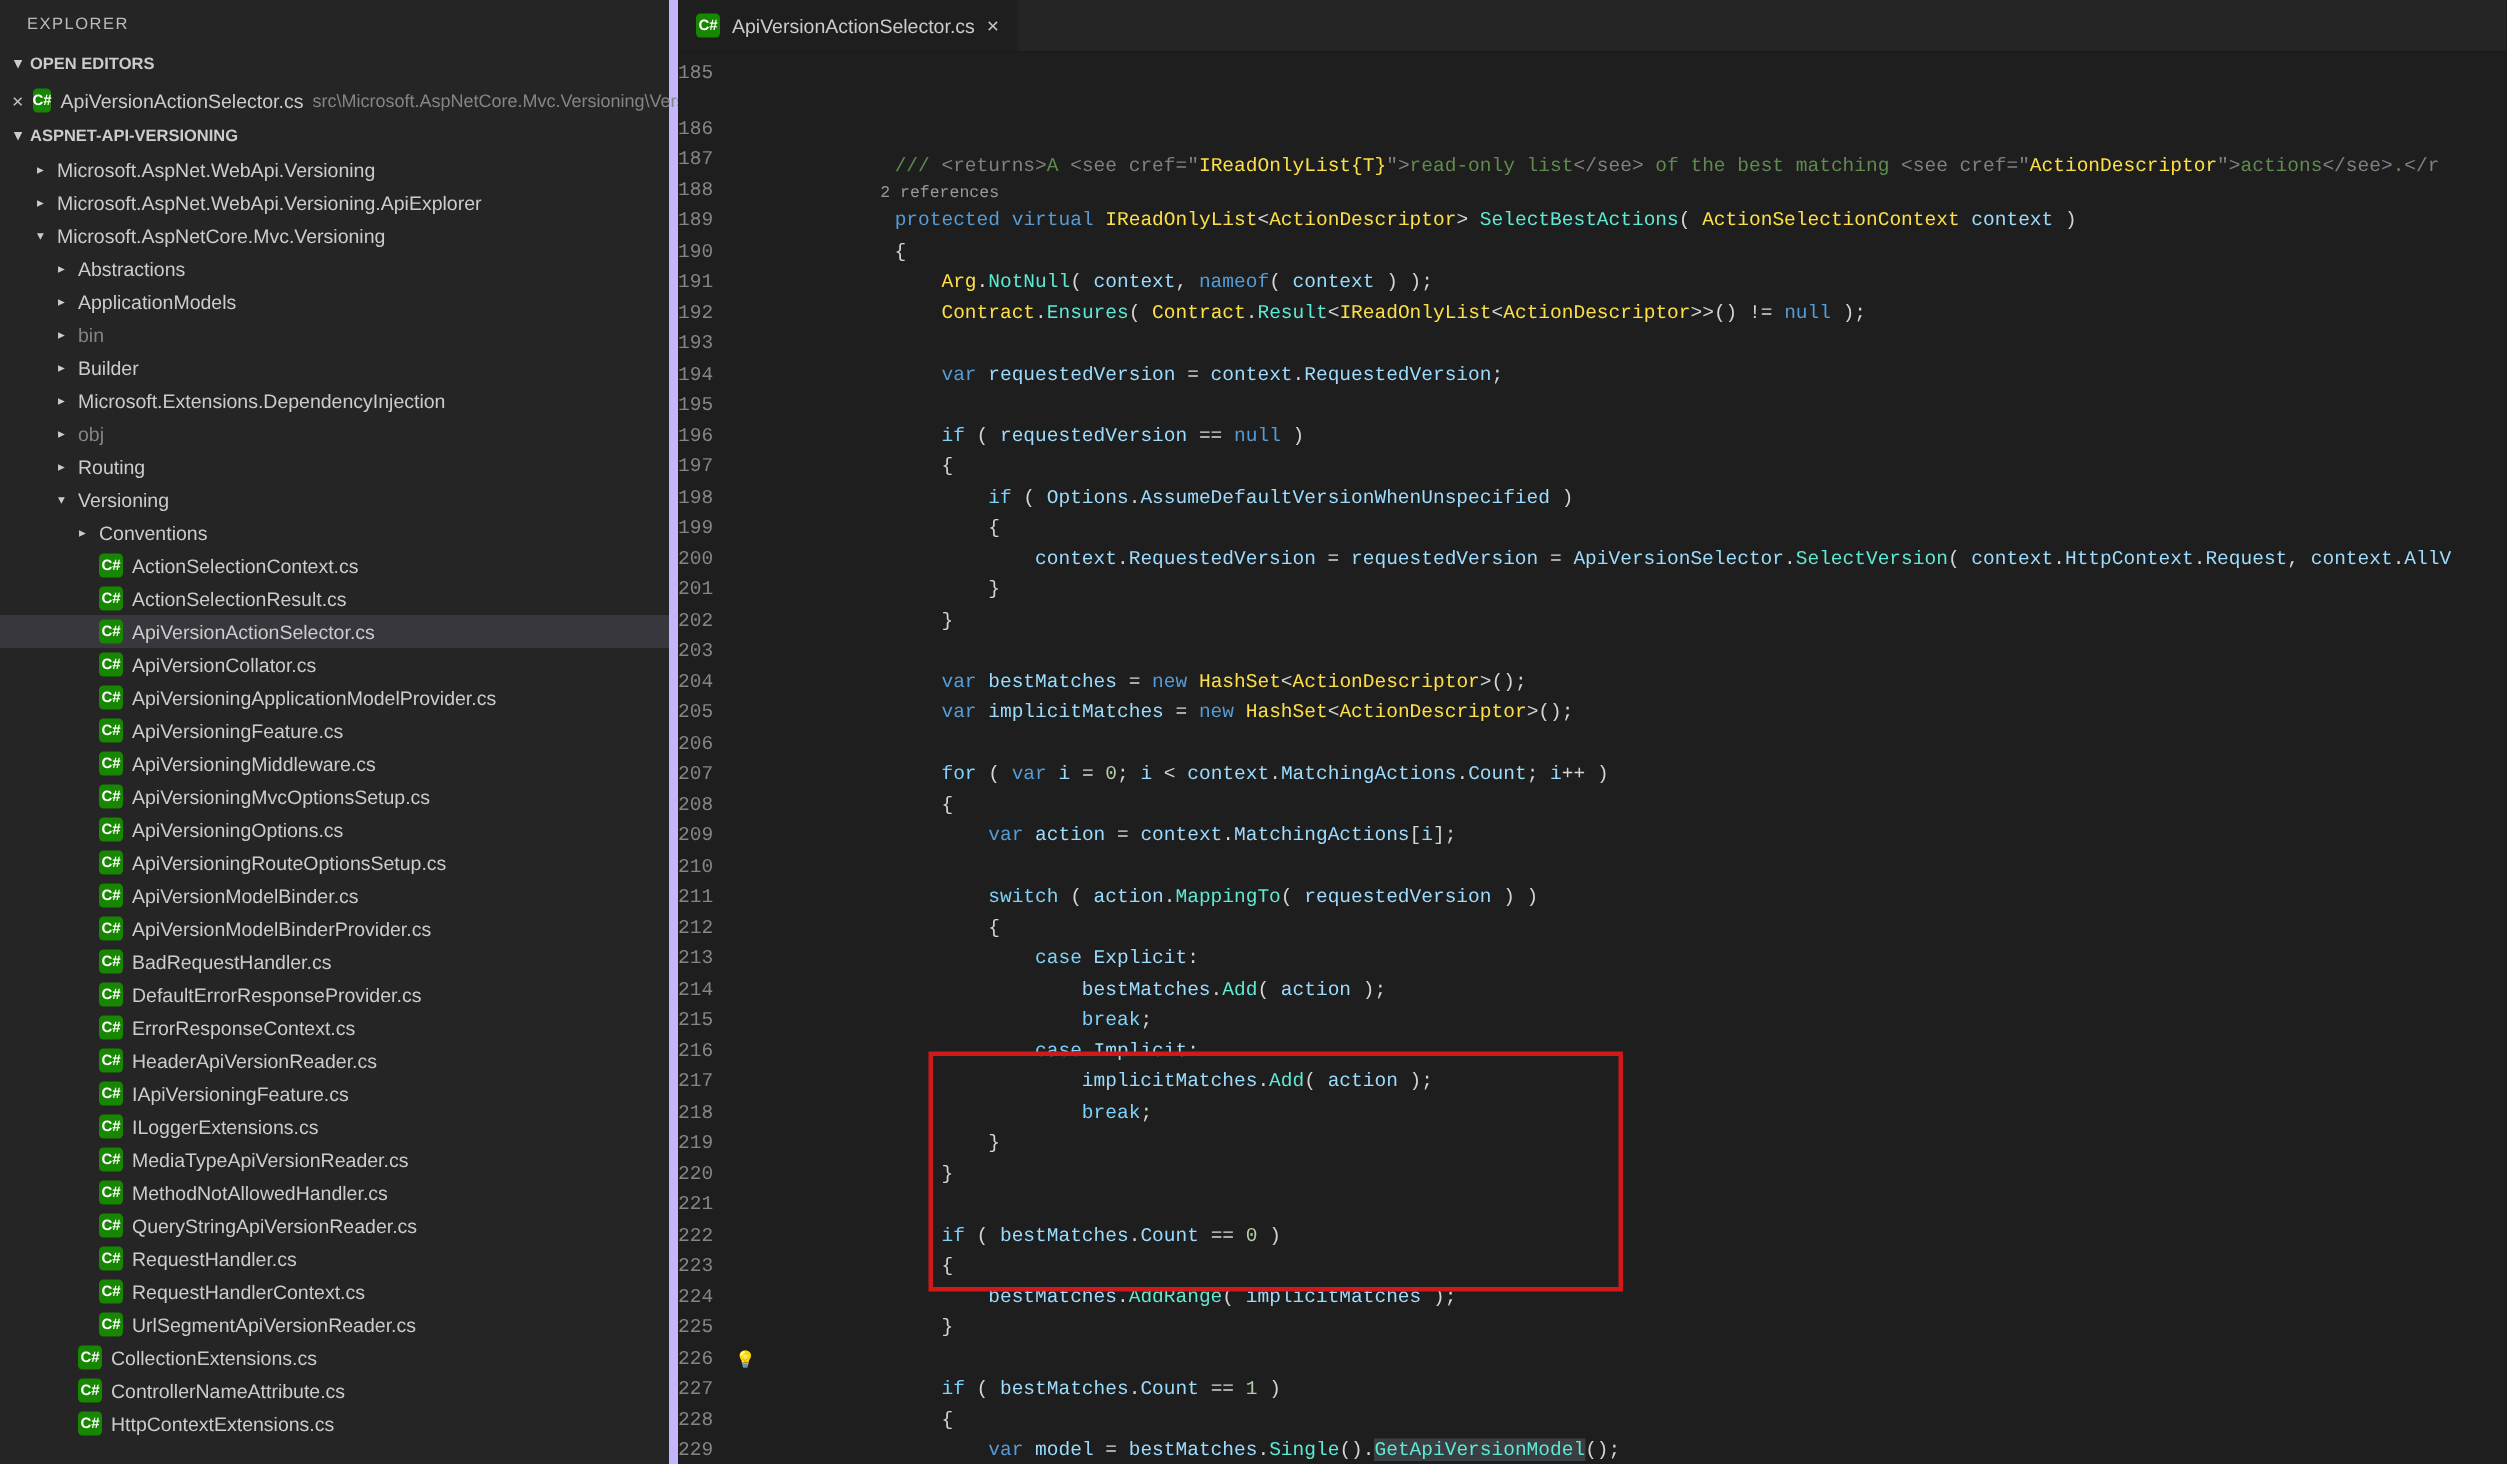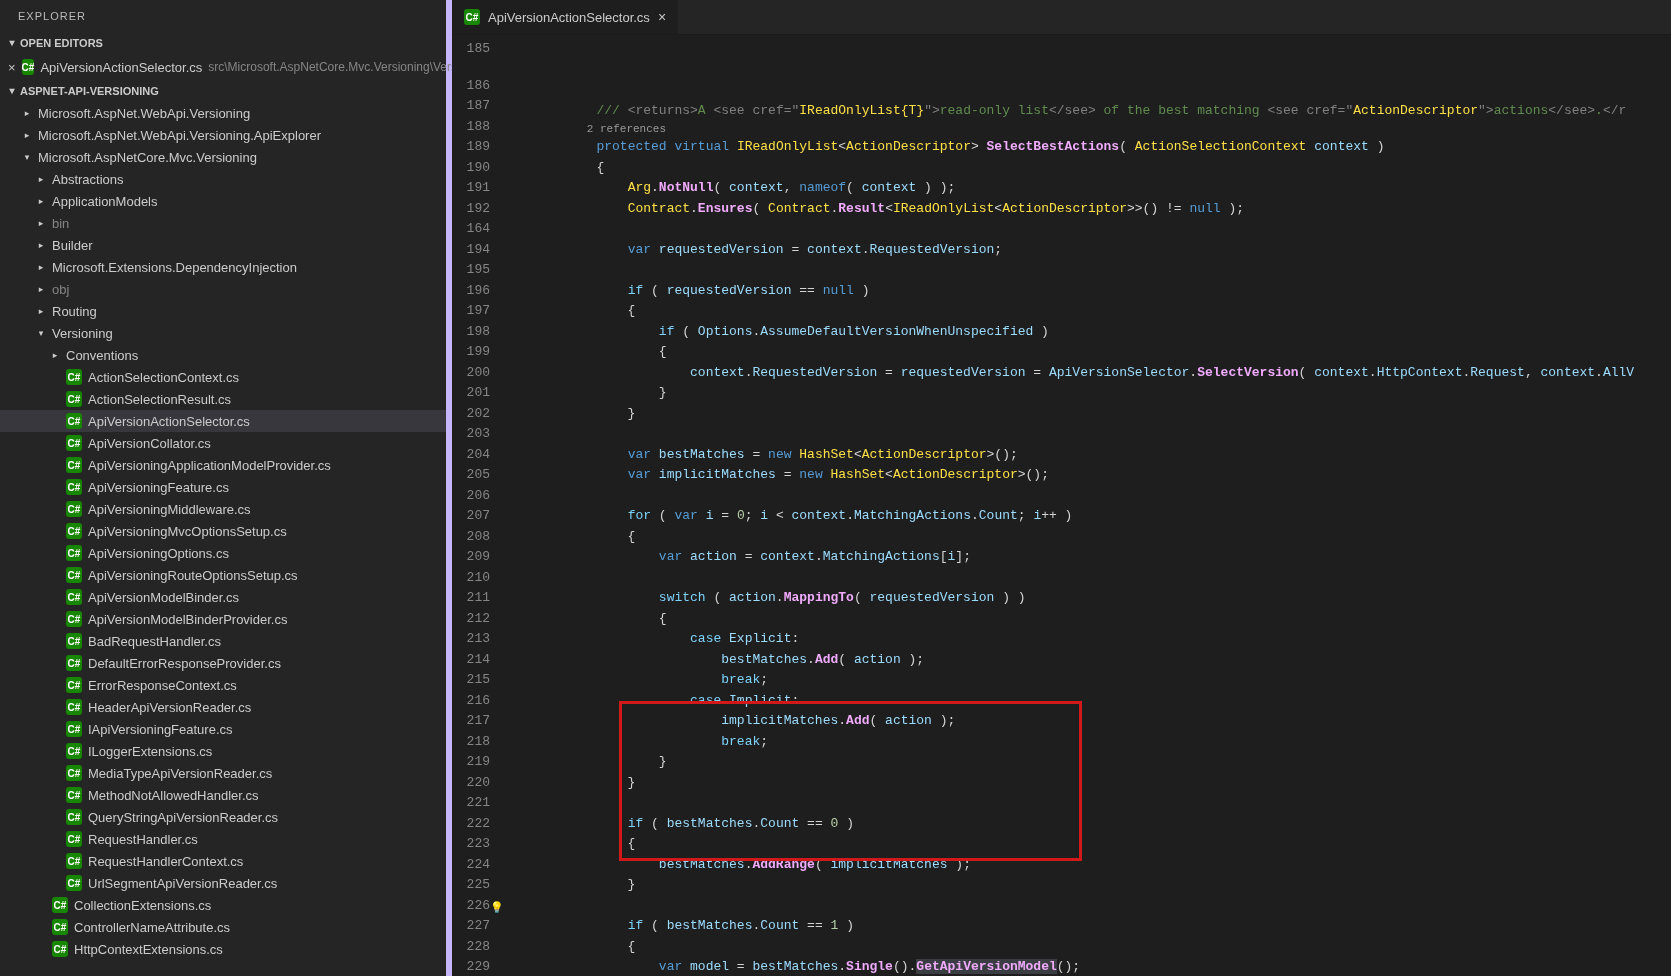--- a/index.html
+++ b/index.html
@@ -23,31 +23,31 @@
 .row.sel { background:#37373d; }
 .row.dim { color:#848484; }
 .exp { width:10px; text-align:center; font-size:9px; color:#cccccc; }
 .exp.blank{visibility:hidden;}
 
 .editor { flex:1; display:flex; flex-direction:column; background:#1e1e1e; min-width:0; }
 .tabbar { height:35px; background:#252526; display:flex; border-bottom:1px solid #1b1b1b; }
 .tab { display:flex; align-items:center; gap:8px; padding:0 12px; background:#1e1e1e; border-right:1px solid #252526; font-size:13px; cursor:pointer; }
 .tab .tclose { color:#c5c5c5; font-size:14px; cursor:pointer; }
 .codewrap { flex:1; display:flex; overflow:hidden; position:relative; }
-.gutter { width:58px; text-align:right; padding-right:20px; color:#858585; font-family:Consolas,"Courier New",monospace; font-size:13px; line-height:20.5px; padding-top:4px; user-select:none; }
+.gutter { width:58px; padding-right:20px; color:#858585; font-family:Consolas,"Courier New",monospace; font-size:13px; line-height:20.5px; padding-top:4px; user-select:none; }
 .gutter .ln { height:20.5px; position:relative; }
 .bulb { position:absolute; right:-14px; top:2px; color:#ffcc00; font-size:11px; }
 .glyph { width:24px; }
 .code { flex:1; font-family:Consolas,"Courier New",monospace; font-size:13px; line-height:20.5px; padding-top:4px; white-space:pre; color:#d4d4d4; overflow:hidden; position:relative; }
 .code .cl { height:20.5px; }
 .codelens { height:16px; font-size:11px; color:#999999; font-family:Liberation Mono, monospace; padding-left:0; line-height:16px; }
 .hlbox { position:absolute; border:3px solid #d11919; pointer-events:none; }
 
 .c-doc{color:#608b4e;} .c-tag{color:#808080;} .c-kw{color:#569cd6;} .c-type{color:#fde047;}
-.c-fn{color:#f0abfc;font-weight:bold;} .c-id{color:#9cdcfe;} .c-num{color:#b5cea8;}
+.c-fn{color:#5eead4;} .c-id{color:#9cdcfe;} .c-num{color:#b5cea8;}
 .c-ctl{color:#7dd3fc;}
 .selword { background:#3a3d41; }
 </style>
 </head>
 <body>
 
 <div class="sidebar">
   <div class="sb-title">EXPLORER</div>
   <div class="section-hdr">
     <span class="chev">▾</span>
@@ -262,21 +262,21 @@
     <div class="gutter" id="gutter">
         <div class="ln">185</div>
         <div style="height: 16px;"></div>
         <div class="ln">186</div>
         <div class="ln">187</div>
         <div class="ln">188</div>
         <div class="ln">189</div>
         <div class="ln">190</div>
         <div class="ln">191</div>
         <div class="ln">192</div>
-        <div class="ln">164</div>
+        <div class="ln">193</div>
         <div class="ln">194</div>
         <div class="ln">195</div>
         <div class="ln">196</div>
         <div class="ln">197</div>
         <div class="ln">198</div>
         <div class="ln">199</div>
         <div class="ln">200</div>
         <div class="ln">201</div>
         <div class="ln">202</div>
         <div class="ln">203</div>

